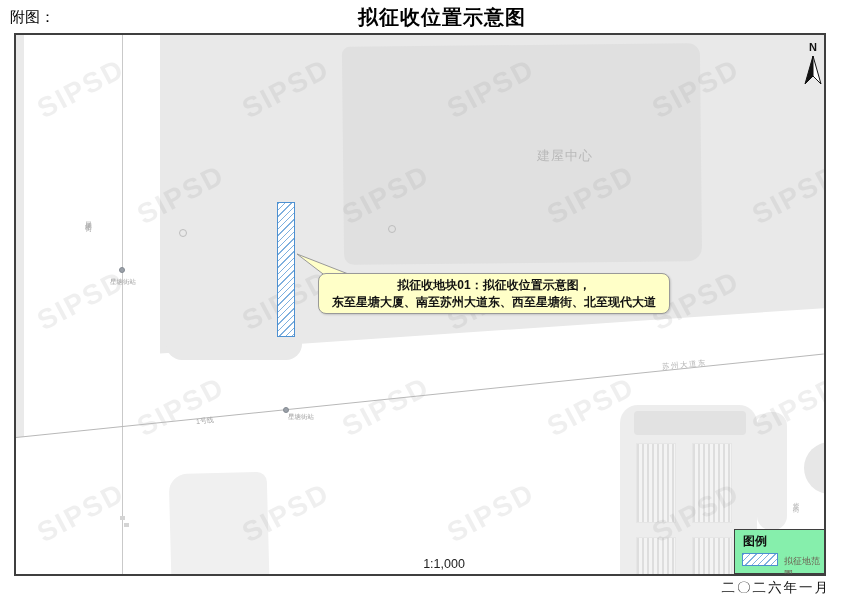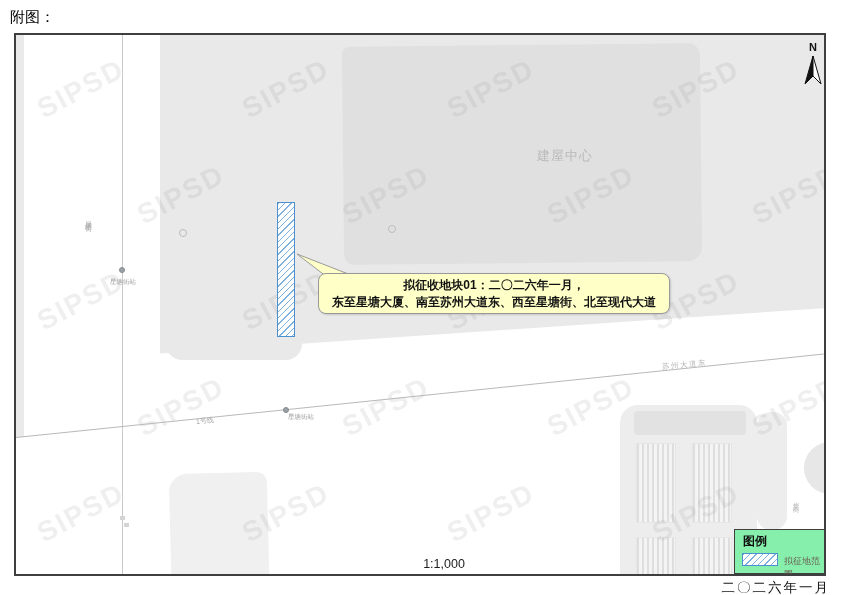--- a/index.html
+++ b/index.html
@@ -75,20 +75,21 @@
   #scale-text{left:388px;top:522px;width:80px;text-align:center;font-size:12.5px;color:#222;}
   #date-text{left:690px;top:579px;width:140px;text-align:right;font-size:13.5px;color:#111;
              font-family:"Liberation Serif","DejaVu Serif",serif;letter-spacing:2px;}
 </style>
 </head>
 <body>
 
 <div id="stage">
 
   <div class="abs" id="fig-label">附图：</div>
+  <div class="abs" id="page-title">拟征收位置示意图</div>
 
   <div class="abs" id="map-frame">
 
     <div class="abs" id="left-strip"></div>
     <div class="abs" id="upper-block"></div>
     <div class="abs" id="building-top"></div>
     <div class="abs" id="mid-blob"></div>
     <div class="abs" id="bl-blob"></div>
 
     <div class="abs" id="striped-building">
@@ -140,21 +141,21 @@
     <div class="abs" id="road-h-label">苏州大道东</div>
     <div class="abs" id="building-top-label">建屋中心</div>
     <div class="abs vert" id="east-road-label">华兴街</div>
 
     <div class="abs" id="site-rect"></div>
 
     <svg class="abs" id="callout-tail" width="812" height="539" viewBox="0 0 812 539">
       <polygon points="281,219 311,242 340,242" fill="#ffffc8" stroke="#999" stroke-width="1"></polygon>
     </svg>
     <div class="abs" id="callout-box">
-      <div>拟征收地块01：二〇二六年一月，</div>
+      <div>拟征收地块01：拟征收位置示意图，</div>
       <div>东至星塘大厦、南至苏州大道东、西至星塘街、北至现代大道</div>
     </div>
 
     <div class="abs" id="north-label">N</div>
     <svg class="abs" id="north-arrow" width="22" height="32" viewBox="0 0 22 32">
       <polygon points="11,1 3,29 11,21" fill="#111" stroke="#111" stroke-width="1"></polygon>
       <polygon points="11,1 19,29 11,21" fill="#fff" stroke="#111" stroke-width="1"></polygon>
     </svg>
 
     <div class="abs" id="legend-box">

